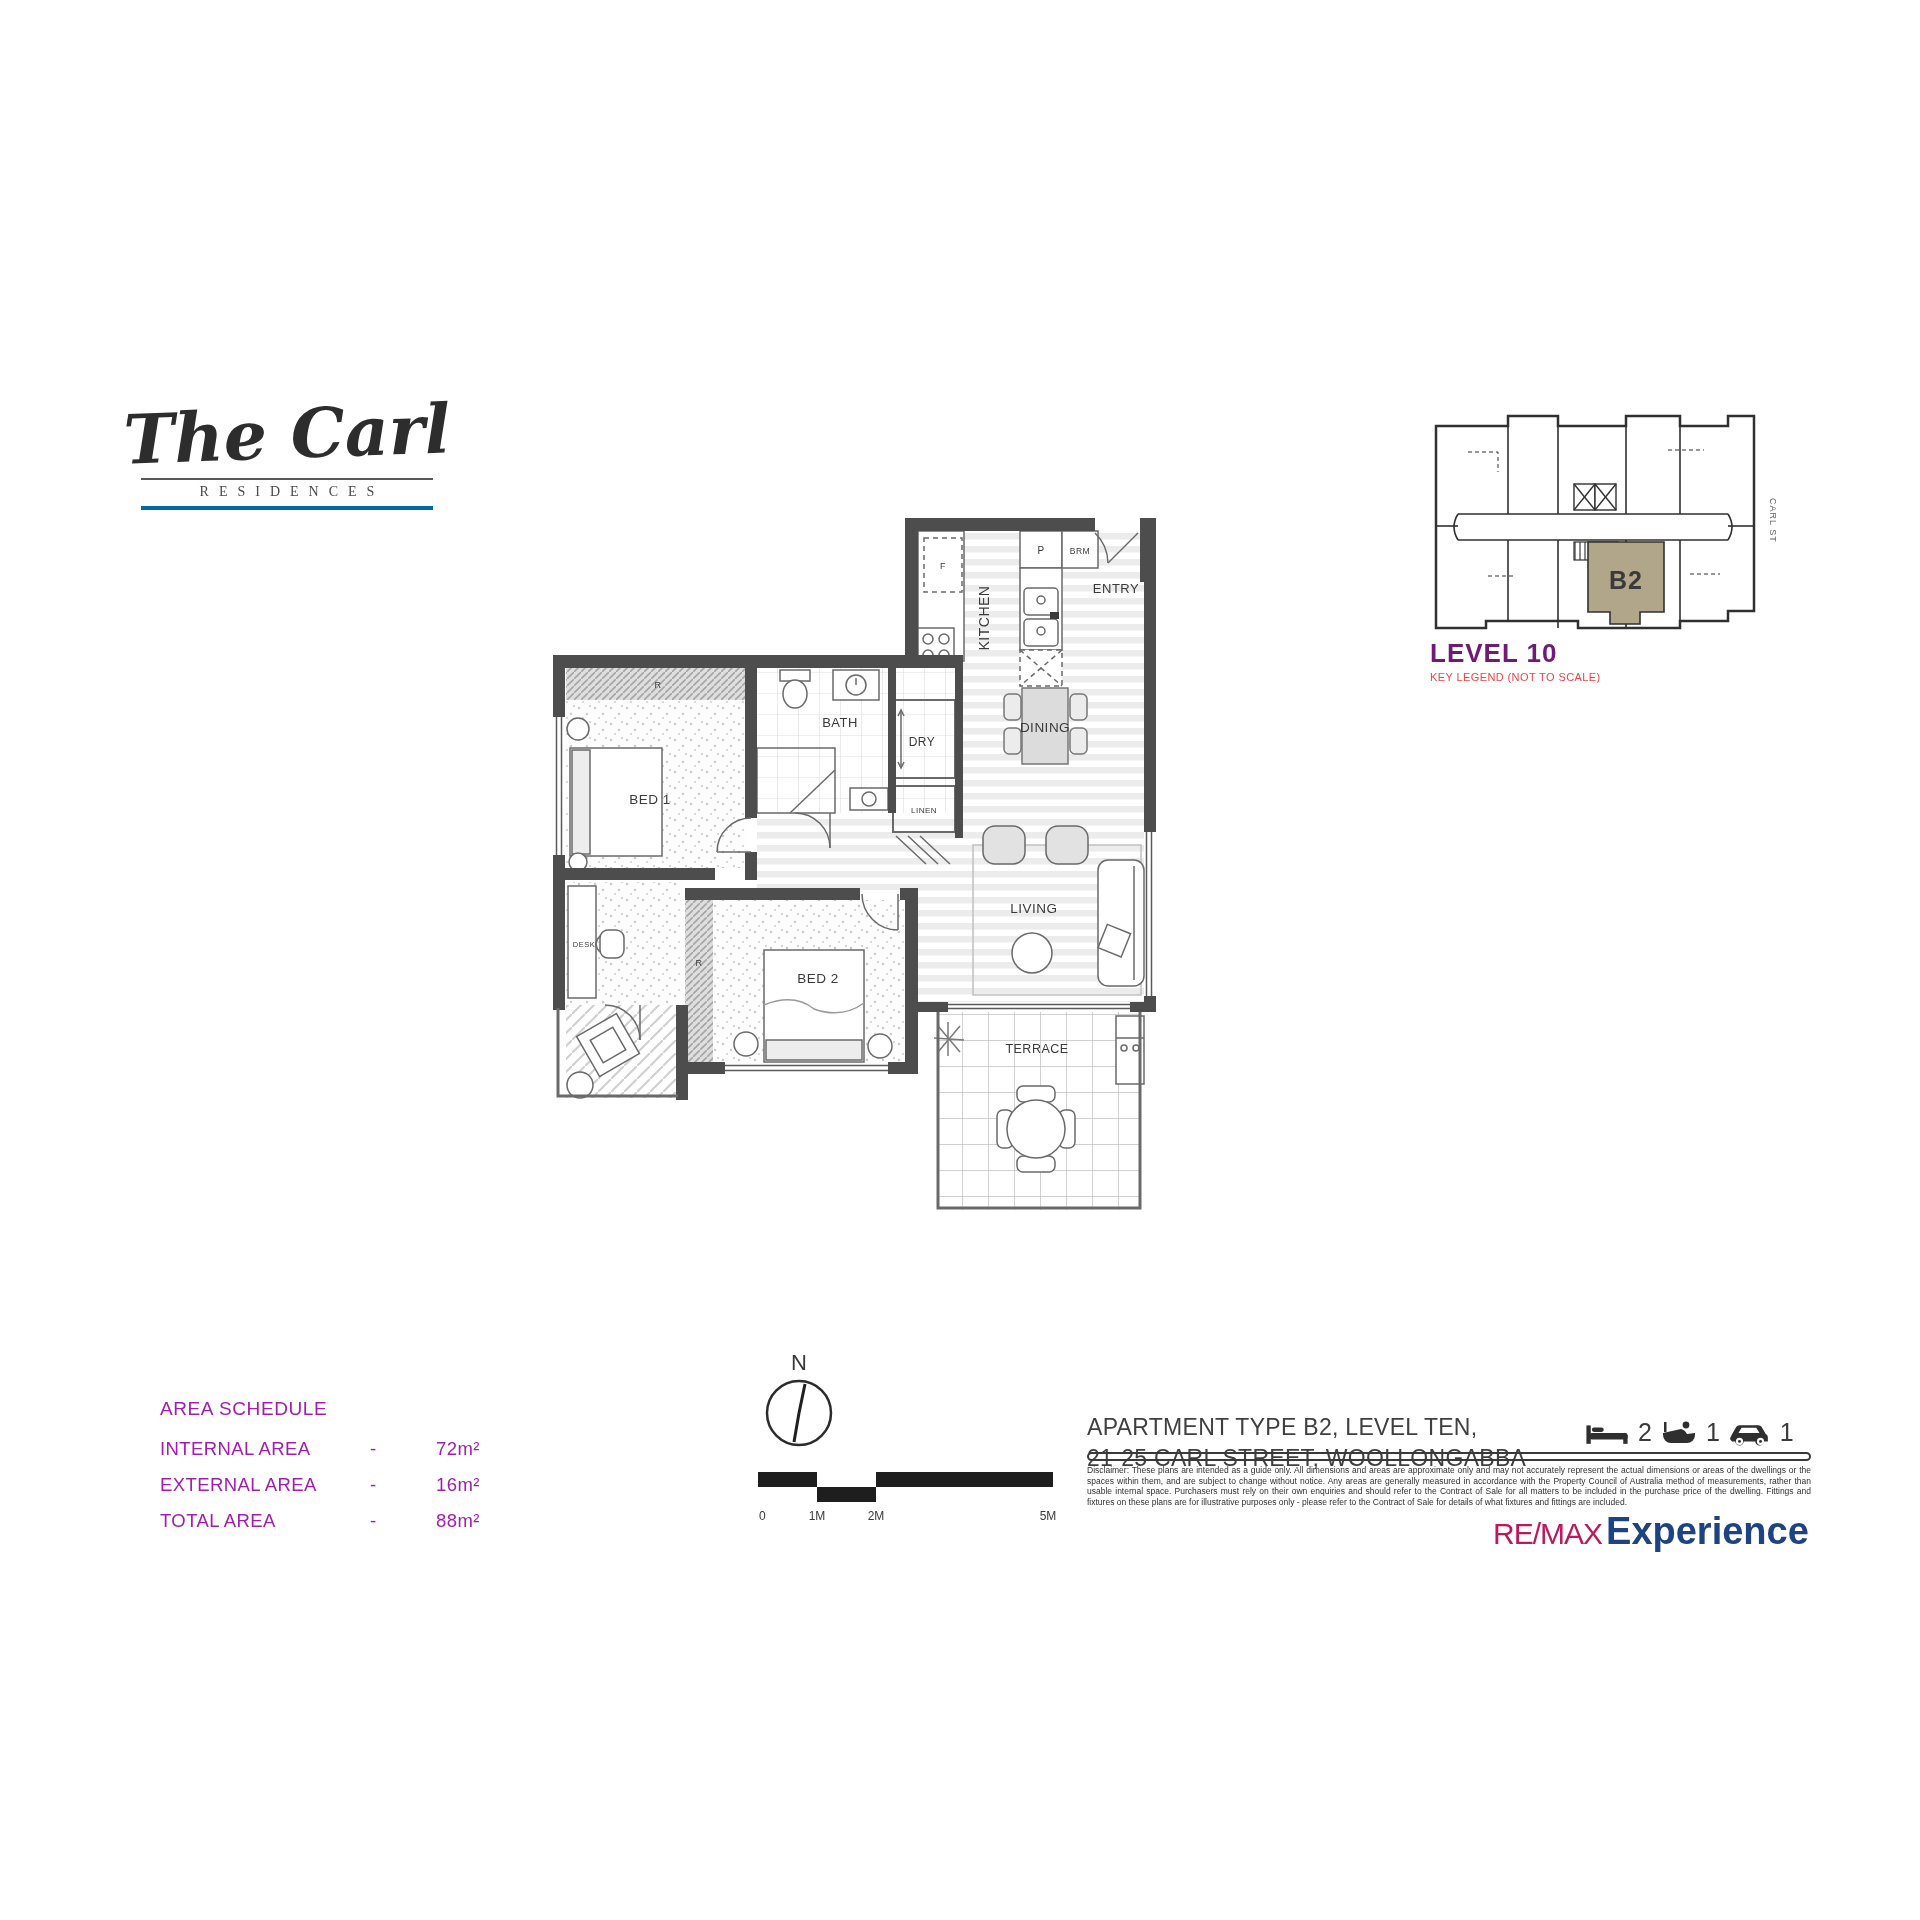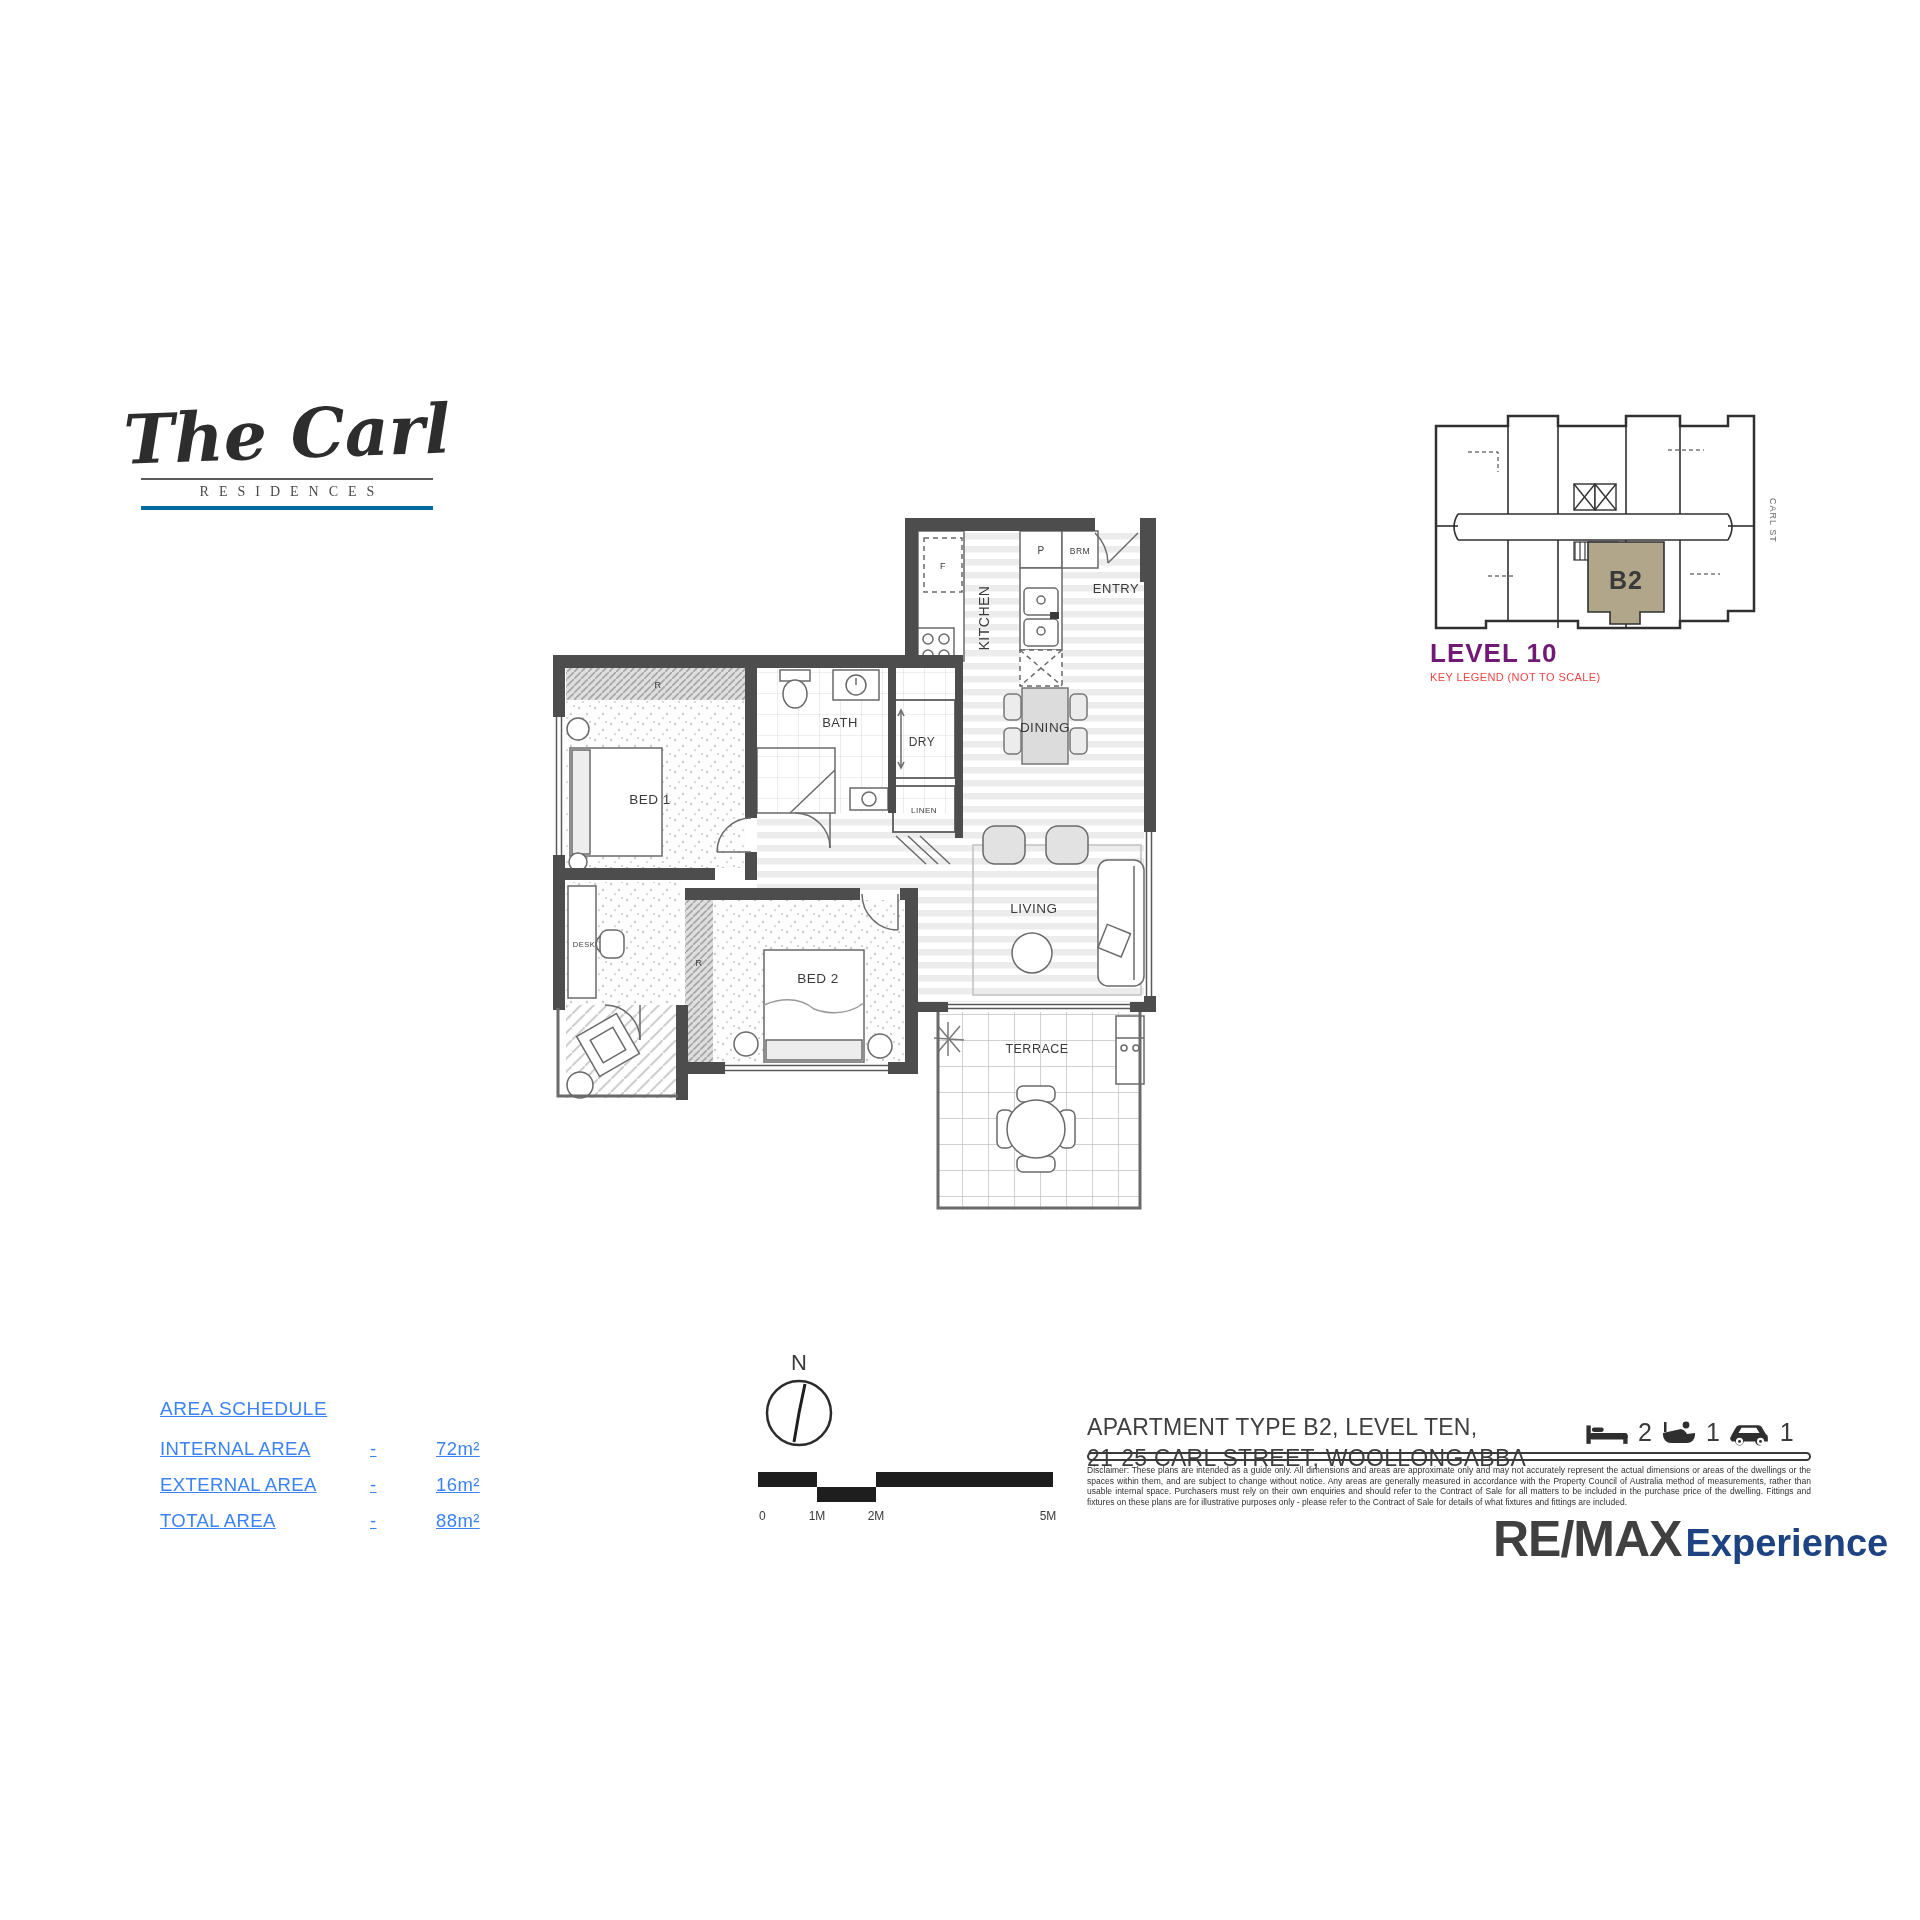--- a/index.html
+++ b/index.html
@@ -15,34 +15,34 @@
             padding:4px 0 6px 0;font-family:"Liberation Serif",serif;font-size:14px;letter-spacing:10px;
             text-indent:10px;color:#4a4a4a;}
 
   
   .legend-svg{left:1428px;top:406px;}
   .legend-level{left:1430px;top:638px;font-size:26px;font-weight:bold;color:#701a75;letter-spacing:1px;}
   .legend-caption{left:1430px;top:671px;font-size:11px;color:#ef4444;letter-spacing:.4px;}
   .carlst{left:1768px;top:498px;writing-mode:vertical-rl;font-size:9px;color:#666;letter-spacing:1px;}
 
   
-  .area{left:160px;top:1398px;width:380px;color:#3b82f6;text-decoration:underline;}
+  .area{left:160px;top:1398px;width:380px;color:#a21caf;}
   .area-title{font-size:19px;letter-spacing:.6px;margin-bottom:18px;}
   .area-row{display:grid;grid-template-columns:178px 34px auto;font-size:18.5px;letter-spacing:.4px;margin-bottom:14px;gap:32px;}
 
   
   .address{left:1087px;top:1392px;font-size:23px;line-height:31px;letter-spacing:.3px;color:#3f3f3f;margin-top:20px;}
   .features{left:1585px;top:1418px;display:flex;align-items:center;gap:9px;color:#3a3a3a;}
   .features .num{font-size:25px;}
   .divider{left:1087px;top:1452px;width:720px;height:5px;border:2px solid #3a3a3a;border-radius:5px;}
   .disclaimer{left:1087px;top:1465px;width:724px;font-size:8.5px;line-height:10.6px;text-align:justify;color:#303030;}
 
   
   .remax{left:1493px;top:1510px;display:flex;align-items:baseline;white-space:nowrap;}
-  .remax-name{font-size:50px;font-weight:700;letter-spacing:-1px;color:#404040;}
+  .remax-name{font-size:30px;font-weight:400;letter-spacing:-1px;color:#be185d;}
   .remax-suffix{font-size:38px;font-weight:600;margin-left:4px;color:#1e4382;}
 
   
   svg text{font-family:"Liberation Sans",sans-serif;fill:#3a3a3a;}
 </style>
 </head>
 <body>
 
 <div class="page">
 

